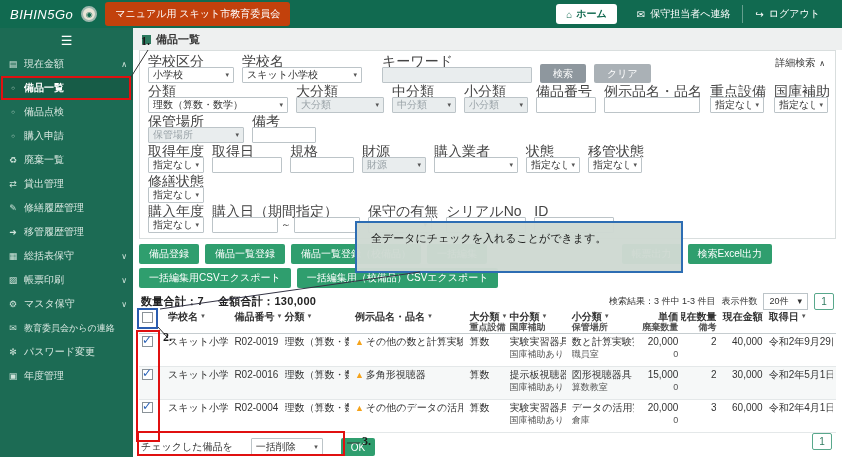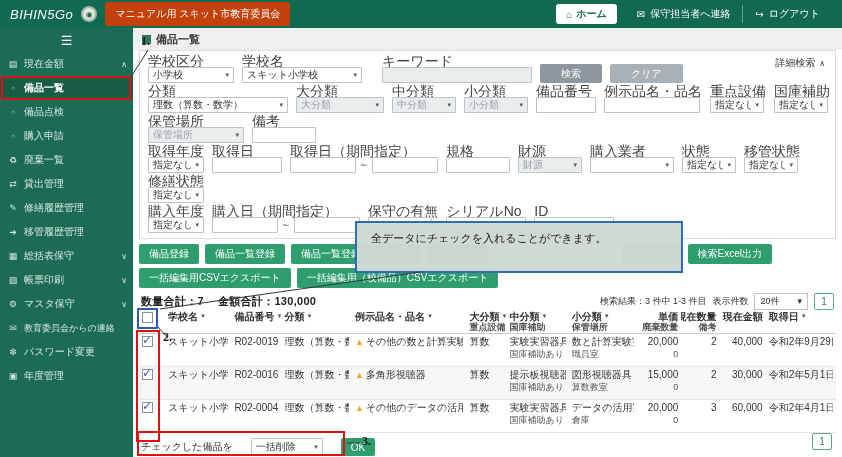--- a/index.html
+++ b/index.html
@@ -33,34 +33,34 @@
 .field{display:flex;flex-direction:column;gap:1px;}
 .flabel{font-size:14px;color:#444;line-height:10px;white-space:nowrap;}
 .ctrl{height:16px;border:1px solid #bcc4c8;background:#fff;font-size:10px;display:flex;align-items:center;padding:0 4px;gap:4px;border-radius:1px;}
 input.ctrl{display:inline-block;padding:0 4px;}
 .ctrl .txt{flex:1;white-space:nowrap;overflow:hidden;}
 .ctrl .caret{font-size:7px;color:#555;flex:none;}
 .ctrl.gray{background:#e9edee;color:#99a2a7;}
 input.gray{background:#e9edee;}
 .range{display:flex;align-items:center;gap:3px;}
 .tilde{font-size:10px;color:#444;}
-.btn{height:19px;padding:0 21px;font-size:10px;border:none;border-radius:2px;color:#fff;cursor:pointer;}
+.btn{height:19px;padding:0 13px;font-size:10px;border:none;border-radius:2px;color:#fff;cursor:pointer;}
 .btn.search{background:#8e979e;}
 .btn.clear{background:#aab1b6;}
 .advanced{position:absolute;top:5px;right:10px;font-size:10px;color:#333;display:flex;gap:4px;align-items:center;cursor:pointer;}
 .advanced .chev{font-size:8px;}
 .btnrow{display:flex;gap:6px;margin:5px 6px 0;align-items:center;}
 .btnrow.second{margin-top:4px;}
 .gbtn{height:20px;padding:0 10px;background:#2f9e6e;color:#fff;border:none;border-radius:2px;font-size:10px;cursor:pointer;white-space:nowrap;}
 .spacer{flex:1;}
 .gbtn.excel{margin-right:64px;}
 .sumrow{display:flex;align-items:center;margin:4px 8px 0;height:18px;}
 .sum{font-size:11px;font-weight:bold;color:#222;letter-spacing:.3px;display:flex;gap:14px;}
 .results{margin-left:auto;display:flex;align-items:center;gap:6px;font-size:9px;color:#333;}
-.psel{height:17px;border:1px solid #bcc4c8;background:#fff;display:flex;align-items:center;gap:18px;padding:0 5px;cursor:pointer;}
+.psel{height:17px;border:1px solid #bcc4c8;background:#fff;display:flex;align-items:center;gap:9px;padding:0 5px;cursor:pointer;}
 .pagebtn{width:20px;height:17px;border:1px solid #59a88c;color:#2f7a5f;background:#fff;font-size:10px;display:flex;align-items:center;justify-content:center;border-radius:2px;cursor:pointer;}
 .tbl{width:697px;margin:0 6px;border-collapse:collapse;background:#fff;table-layout:fixed;font-size:10px;}
 .tbl th,.tbl td{padding:1px 3px;vertical-align:top;text-align:left;overflow:hidden;}
 .tbl thead tr{border-bottom:1px solid #c6cdd0;}
 .h1{font-size:10px;color:#333;line-height:11px;white-space:nowrap;display:flex;gap:2px;align-items:center;}
 .h2{font-size:9px;color:#555;line-height:10px;white-space:nowrap;}
 .sort{font-size:6px;color:#555;}
 .tbl tbody tr{border-bottom:1px solid #e4e8e9;height:33px;}
 .tbl tbody tr:nth-child(even){background:#f6f8f8;}
 .l1{font-size:10px;line-height:13px;white-space:nowrap;overflow:hidden;}
@@ -281,28 +281,20 @@
           <div class="ctrl" style="width:56px">
               <span class="txt">指定なし</span>
               <span class="caret">▾</span>
             </div>
           </div>
         <div class="field">
             <span class="flabel">取得日</span>
           <input class="ctrl" style="width: 70px;">
           </div>
         <div class="field">
-            <span class="flabel">取得日（期間指定）</span>
-          <div class="range">
-              <input class="ctrl" style="width: 66px;">
-              <span class="tilde">～</span>
-              <input class="ctrl" style="width: 66px;">
-            </div>
-          </div>
-        <div class="field">
             <span class="flabel">規格</span>
           <input class="ctrl" style="width: 64px;">
           </div>
         <div class="field">
             <span class="flabel">財源</span>
           <div class="ctrl gray" style="width:64px">
               <span class="txt">財源</span>
               <span class="caret">▾</span>
             </div>
           </div>

